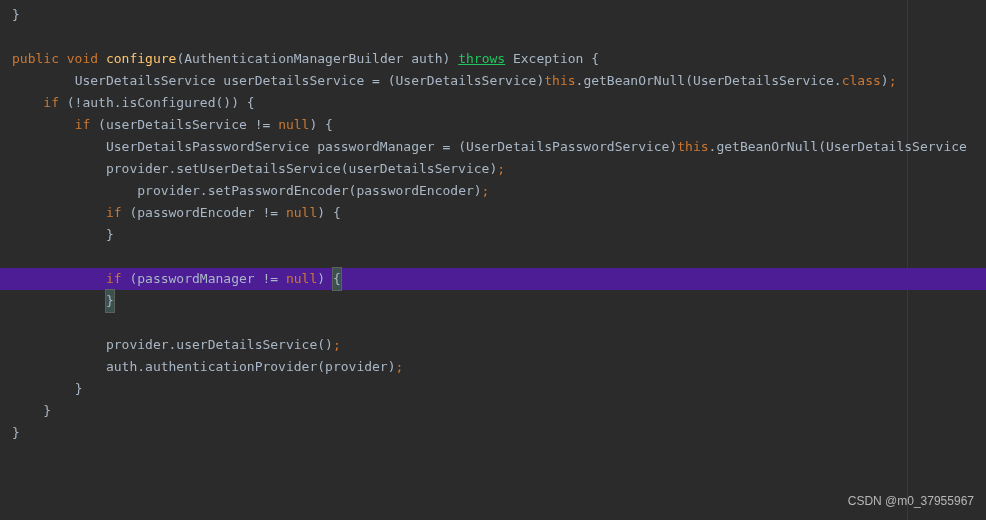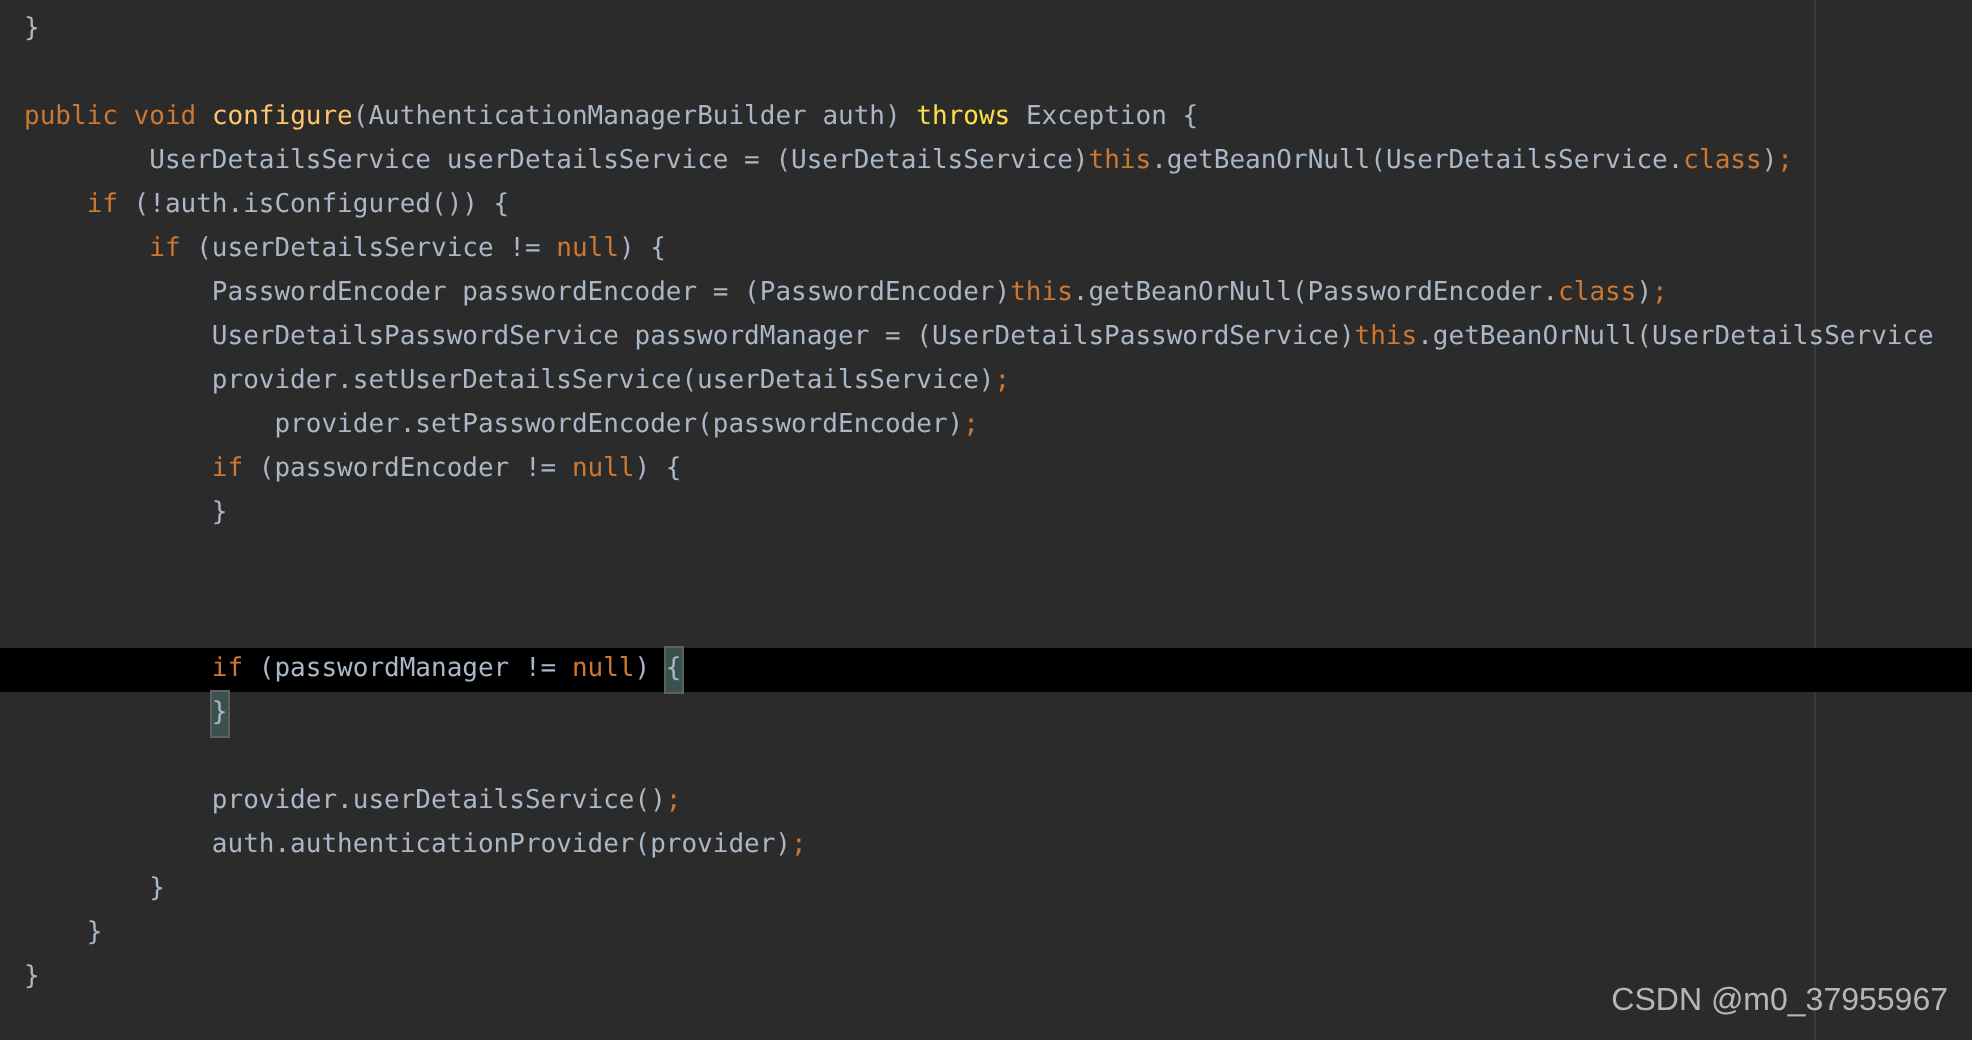--- a/index.html
+++ b/index.html
@@ -27,46 +27,45 @@
       width: 1px;
       height: 100%;
       background: #3a3a3a;
     }
     .line {
       white-space: pre;
       padding-left: 12px;
       position: relative;
     }
     .hl {
-      background: #000000;
-      margin-top: 34px;
+      background: #4c1d95;
     }
     .brace-match {
       border: 1px solid #5e6060;
       background: #3b514d;
       display: inline-block;
       margin: -1px;
     }
     .kw-mod { color: #cc7832; }
     .kw-null { color: #cc7832; }
     .kw-this { color: #cc7832; }
     .kw-new { color: #cc7832; }
-    .kw-throws { color: #fde047; }
+    .kw-throws { color: #22c55e; text-decoration: underline; }
     .mname { color: #ffc66d; font-weight: 500; }
     .class-ref { color: #cc7832; }
     .ident { color: #a9b7c6; }
     .punct { color: #a9b7c6; }
     .semicolon { color: #cc7832; }
     .watermark {
       position: absolute;
       right: 12px;
       bottom: 8px;
       color: #cfcfcf;
       font-family: Arial, sans-serif;
-      font-size: 16px;
+      font-size: 12px;
       opacity: 0.85;
       margin-left: 19px;
     }
     .top-closing {
       color: #a9b7c6;
     }
   </style>
 </head>
 <body>
 
@@ -78,21 +77,20 @@
   <div class="line">&nbsp;</div>
 
   <div class="line"><span class="kw-mod">public</span> <span class="kw-mod">void</span> <span class="mname">configure</span><span class="punct">(</span><span class="ident">AuthenticationManagerBuilder</span> <span class="ident">auth</span><span class="punct">)</span> <span class="kw-throws">throws</span> <span class="ident">Exception</span><span class="punct"> {</span></div>
 
   <div class="line">        <span class="ident">UserDetailsService</span><span class="ident"> userDetailsService = (UserDetailsService)</span><span class="kw-this">this</span><span class="ident">.getBeanOrNull(UserDetailsService.</span><span class="class-ref">class</span><span class="ident">)</span><span class="semicolon">;</span></div>
 
   <div class="line">    <span class="kw-mod">if</span><span class="ident"> (!auth.isConfigured()) {</span></div>
 
   <div class="line">        <span class="kw-mod">if</span><span class="ident"> (userDetailsService != </span><span class="kw-null">null</span><span class="ident">) {</span></div>
 
-  <div class="line">            <span class="ident">PasswordEncoder</span><span class="ident"> passwordEncoder = (PasswordEncoder)</span><span class="kw-this">this</span><span class="ident">.getBeanOrNull(PasswordEncoder.</span><span class="class-ref">class</span><span class="ident">)</span><span class="semicolon">;</span></div>
 
   <div class="line">            <span class="ident">UserDetailsPasswordService</span><span class="ident"> passwordManager = (UserDetailsPasswordService)</span><span class="kw-this">this</span><span class="ident">.getBeanOrNull(UserDetailsService</span></div>
 
 
   <div class="line">            <span class="ident">provider.setUserDetailsService(userDetailsService)</span><span class="semicolon">;</span></div>
 
   <div class="line">                <span class="ident">provider.setPasswordEncoder(passwordEncoder)</span><span class="semicolon">;</span></div>
 
   <div class="line">            <span class="kw-mod">if</span><span class="ident"> (passwordEncoder != </span><span class="kw-null">null</span><span class="ident">) {</span></div>
 

